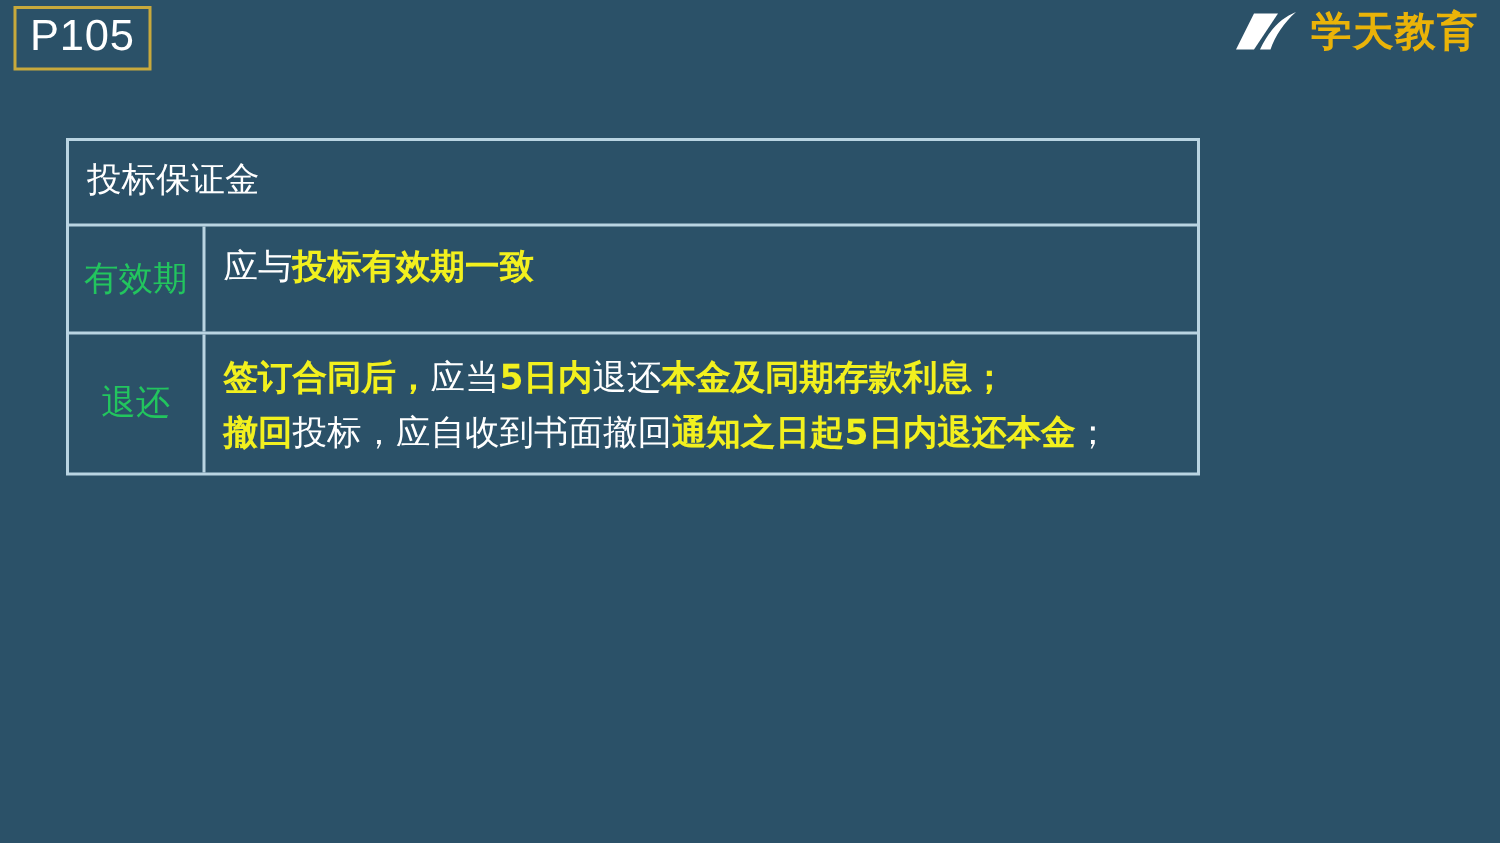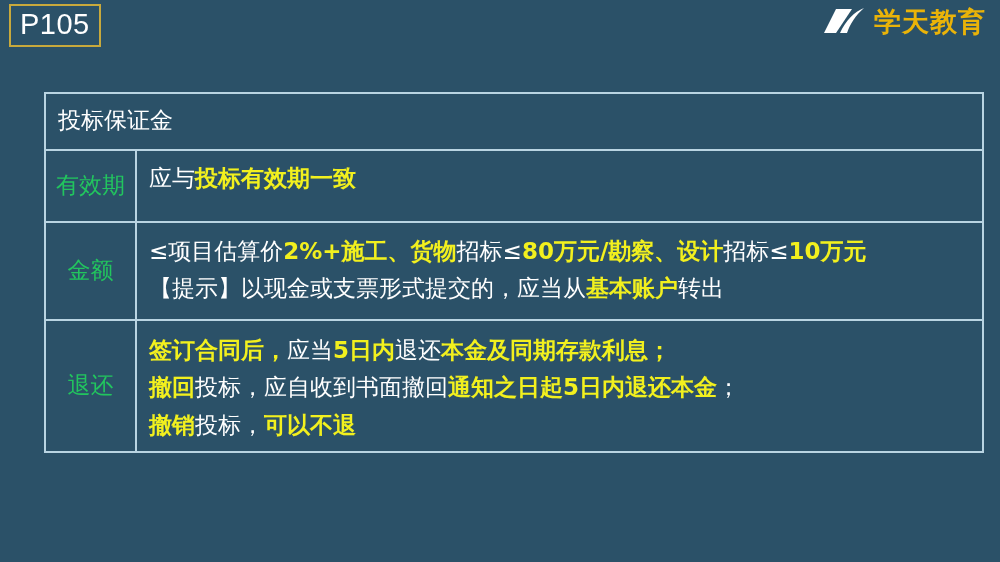--- a/index.html
+++ b/index.html
@@ -53,21 +53,21 @@
     line-height: 1;
     white-space: nowrap;
     font-family: "DejaVu Sans", "Liberation Sans", sans-serif;
   }
 
   
   .table-wrap {
     position: absolute;
     left: 44px;
     top: 92px;
-    width: 940px;
+    width: 756px;
     box-sizing: border-box;
     border: 2px solid #b9d4e2;
   }
   .trow {
     display: flex;
     border-bottom: 2px solid #b9d4e2;
   }
   .trow:last-child { border-bottom: none; }
 
   .cell-label {
@@ -126,30 +126,22 @@
     <div class="cell-body">投标保证金</div>
   </div>
 
   <div class="trow row-valid">
     <div class="cell-label">有效期</div>
     <div class="cell-body">
       <div class="ln"><span class="wh">应与</span><span class="hl">投标有效期一致</span></div>
     </div>
   </div>
 
-  <div class="trow row-amount">
-    <div class="cell-label">金额</div>
-    <div class="cell-body">
-      <div class="ln"><span class="wh">≤项目估算价</span><span class="hl">2%+施工、货物</span><span class="wh">招标≤</span><span class="hl">80万元/勘察、设计</span><span class="wh">招标≤</span><span class="hl">10万元</span></div>
-      <div class="ln"><span class="wh">【提示】以现金或支票形式提交的，应当从</span><span class="hl">基本账户</span><span class="wh">转出</span></div>
-    </div>
-  </div>
 
   <div class="trow row-refund">
     <div class="cell-label">退还</div>
     <div class="cell-body">
       <div class="ln"><span class="hl">签订合同后，</span><span class="wh">应当</span><span class="hl">5日内</span><span class="wh">退还</span><span class="hl">本金及同期存款利息；</span></div>
       <div class="ln"><span class="hl">撤回</span><span class="wh">投标，应自收到书面撤回</span><span class="hl">通知之日起5日内退还本金</span><span class="wh">；</span></div>
-      <div class="ln"><span class="hl">撤销</span><span class="wh">投标，</span><span class="hl">可以不退</span></div>
     </div>
   </div>
 
 </div>
 
 </body></html>

